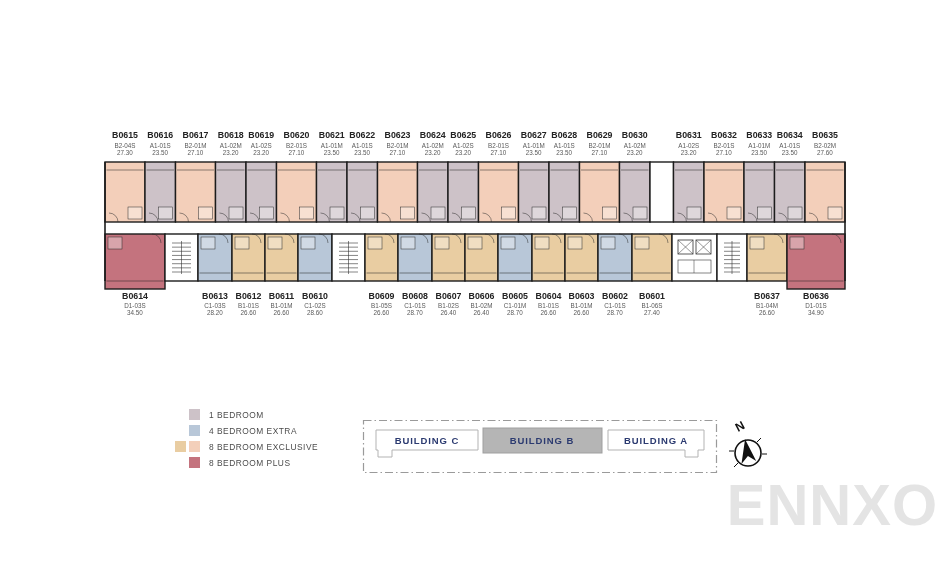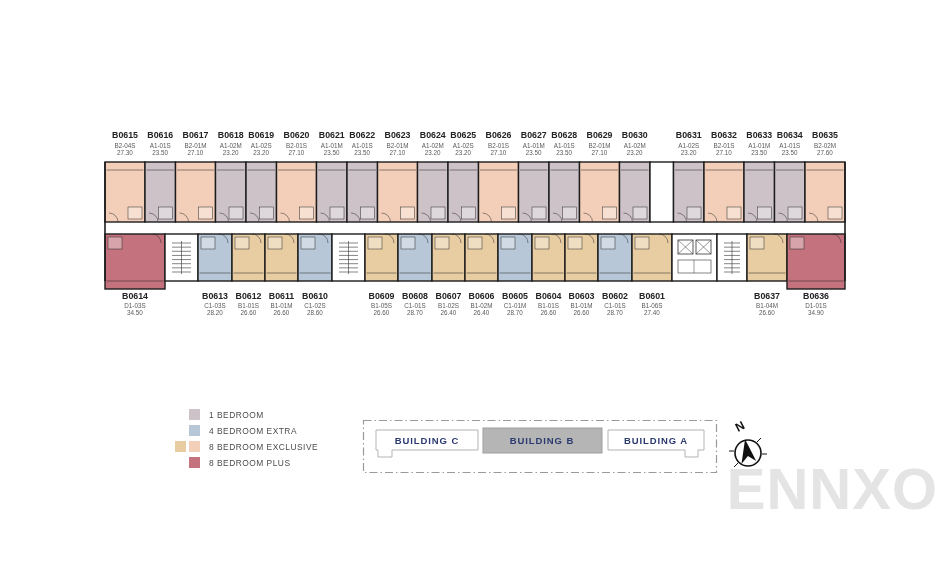--- a/index.html
+++ b/index.html
@@ -15,21 +15,21 @@
     display:flex;flex-direction:column;gap:5px;
   }
   .legend-row{display:flex;align-items:center;height:11px;}
   .sw-wrap{width:26px;display:flex;justify-content:flex-end;gap:3px;margin-right:9px;}
   .swatch{width:11px;height:11px;display:inline-block;}
   .legend-label{font-size:8.4px;letter-spacing:.5px;color:#4c4c4c;white-space:nowrap;}
   #selector{left:362px;top:419px;}
   #selector text{font-size:9.5px;font-weight:bold;fill:#2b3a70;letter-spacing:.9px;text-anchor:middle;}
   #compass{left:724px;top:418px;}
   #watermark{
-    position:absolute;right:12px;top:460px;
+    position:absolute;right:12px;top:476px;
     font-size:58px;font-weight:bold;color:#e4e4e4;letter-spacing:1px;line-height:1;
   }
 </style>
 </head>
 <body>
 
 <svg id="plan" width="950" height="567" viewBox="0 0 950 567">
     <g>
       <rect x="105" y="162" width="40" height="60" fill="#f3cfba" stroke="#1c1c1c" stroke-width="1.4"></rect>
       <line x1="106.5" y1="170" x2="143.5" y2="170" stroke="#1c1c1c" stroke-width="0.5"></line>

